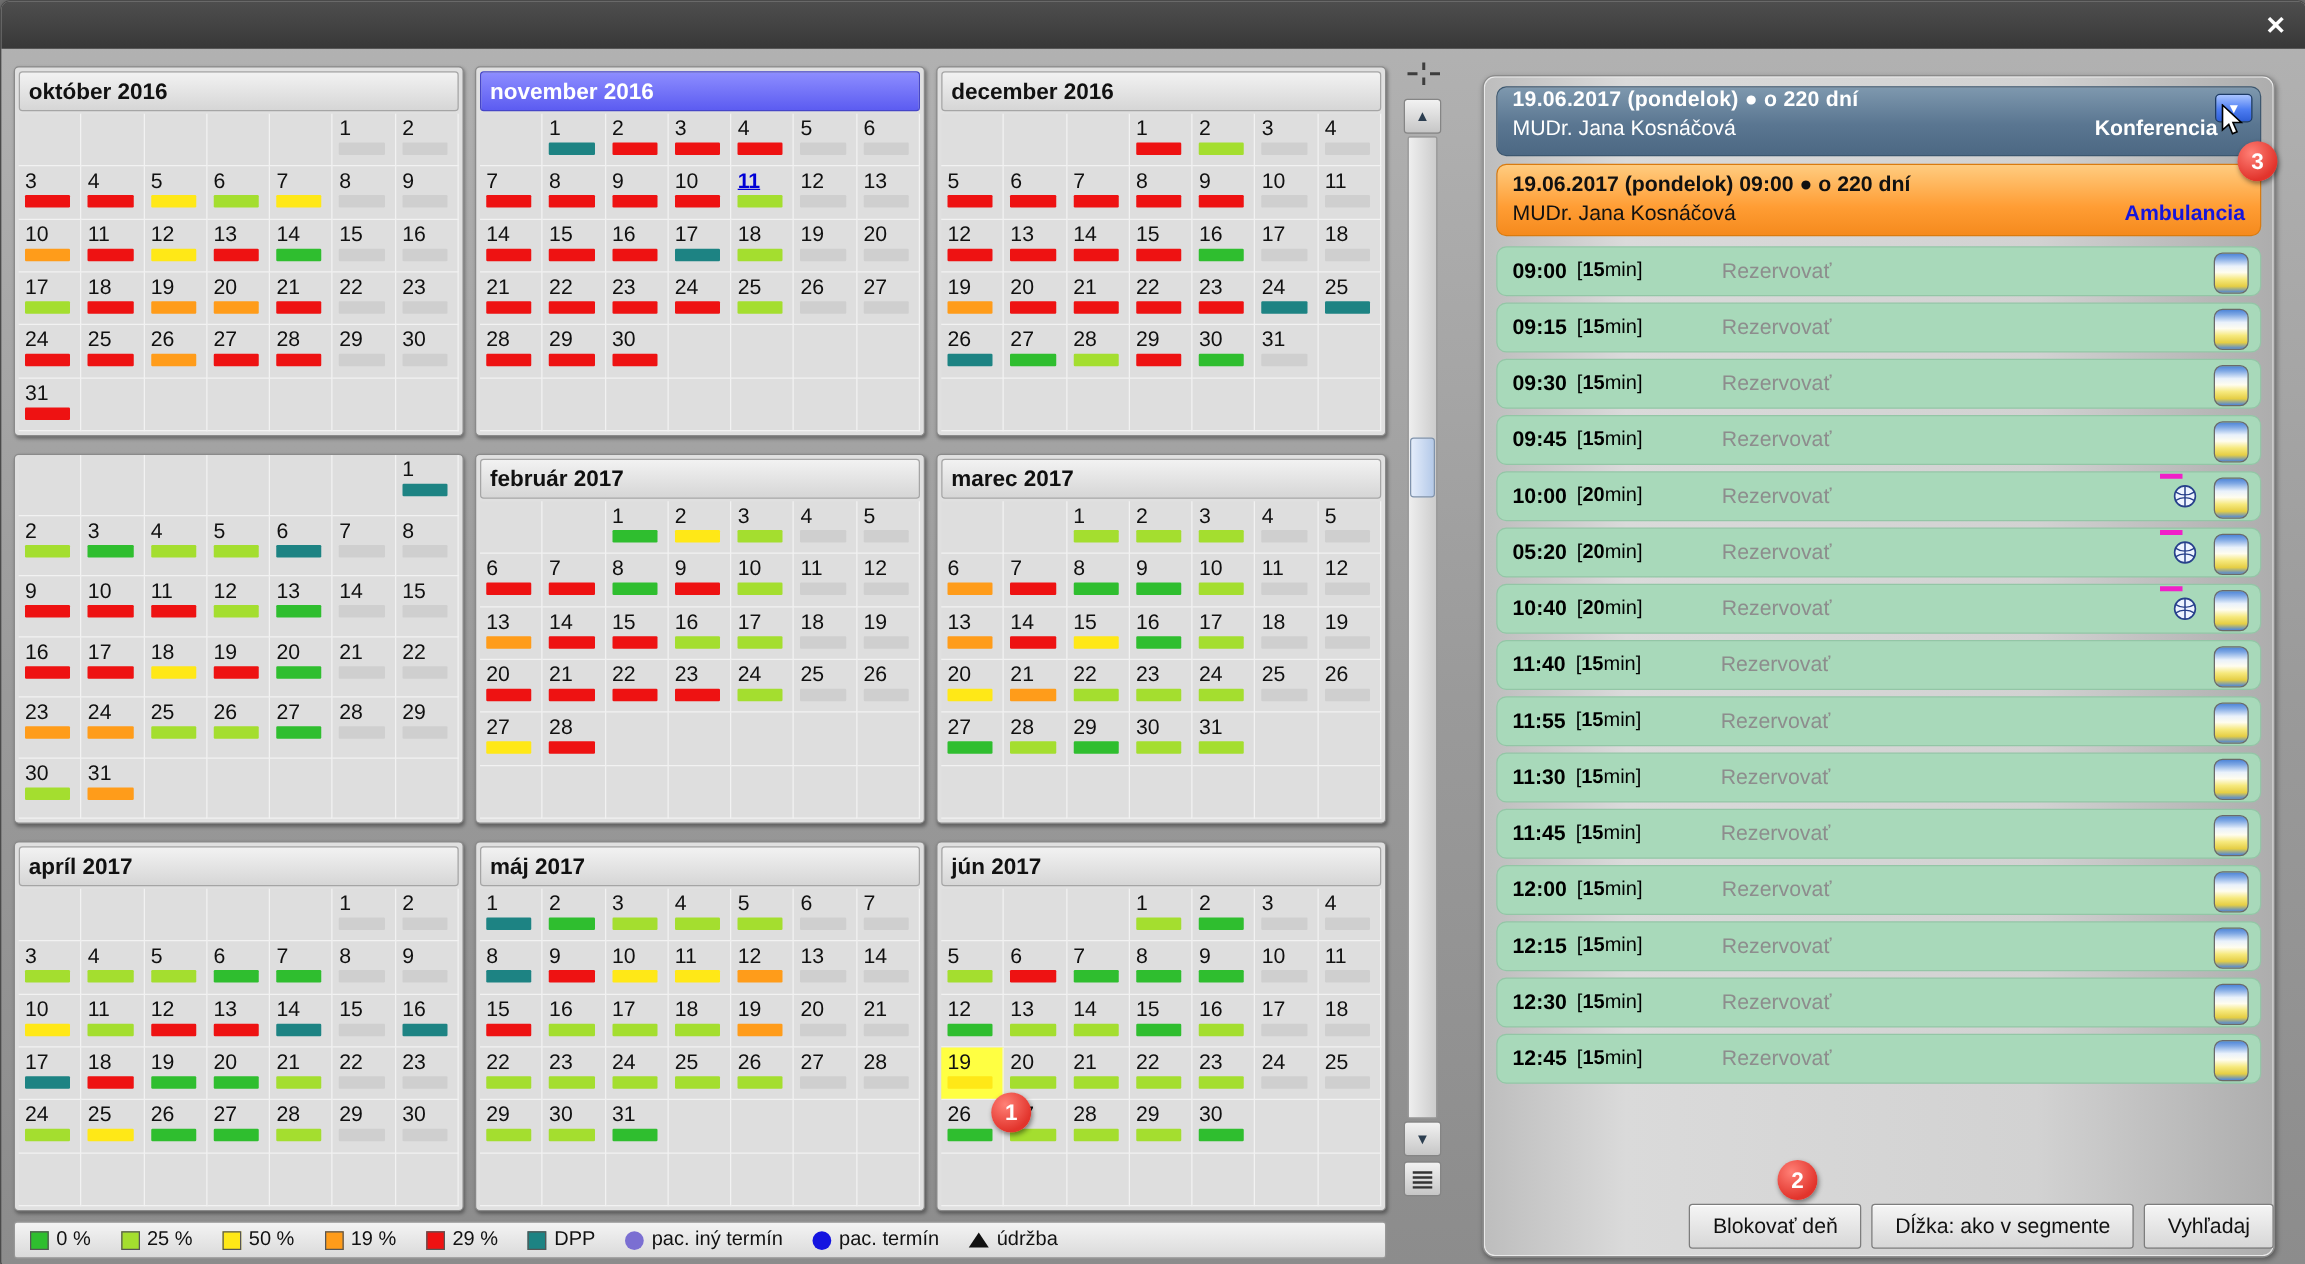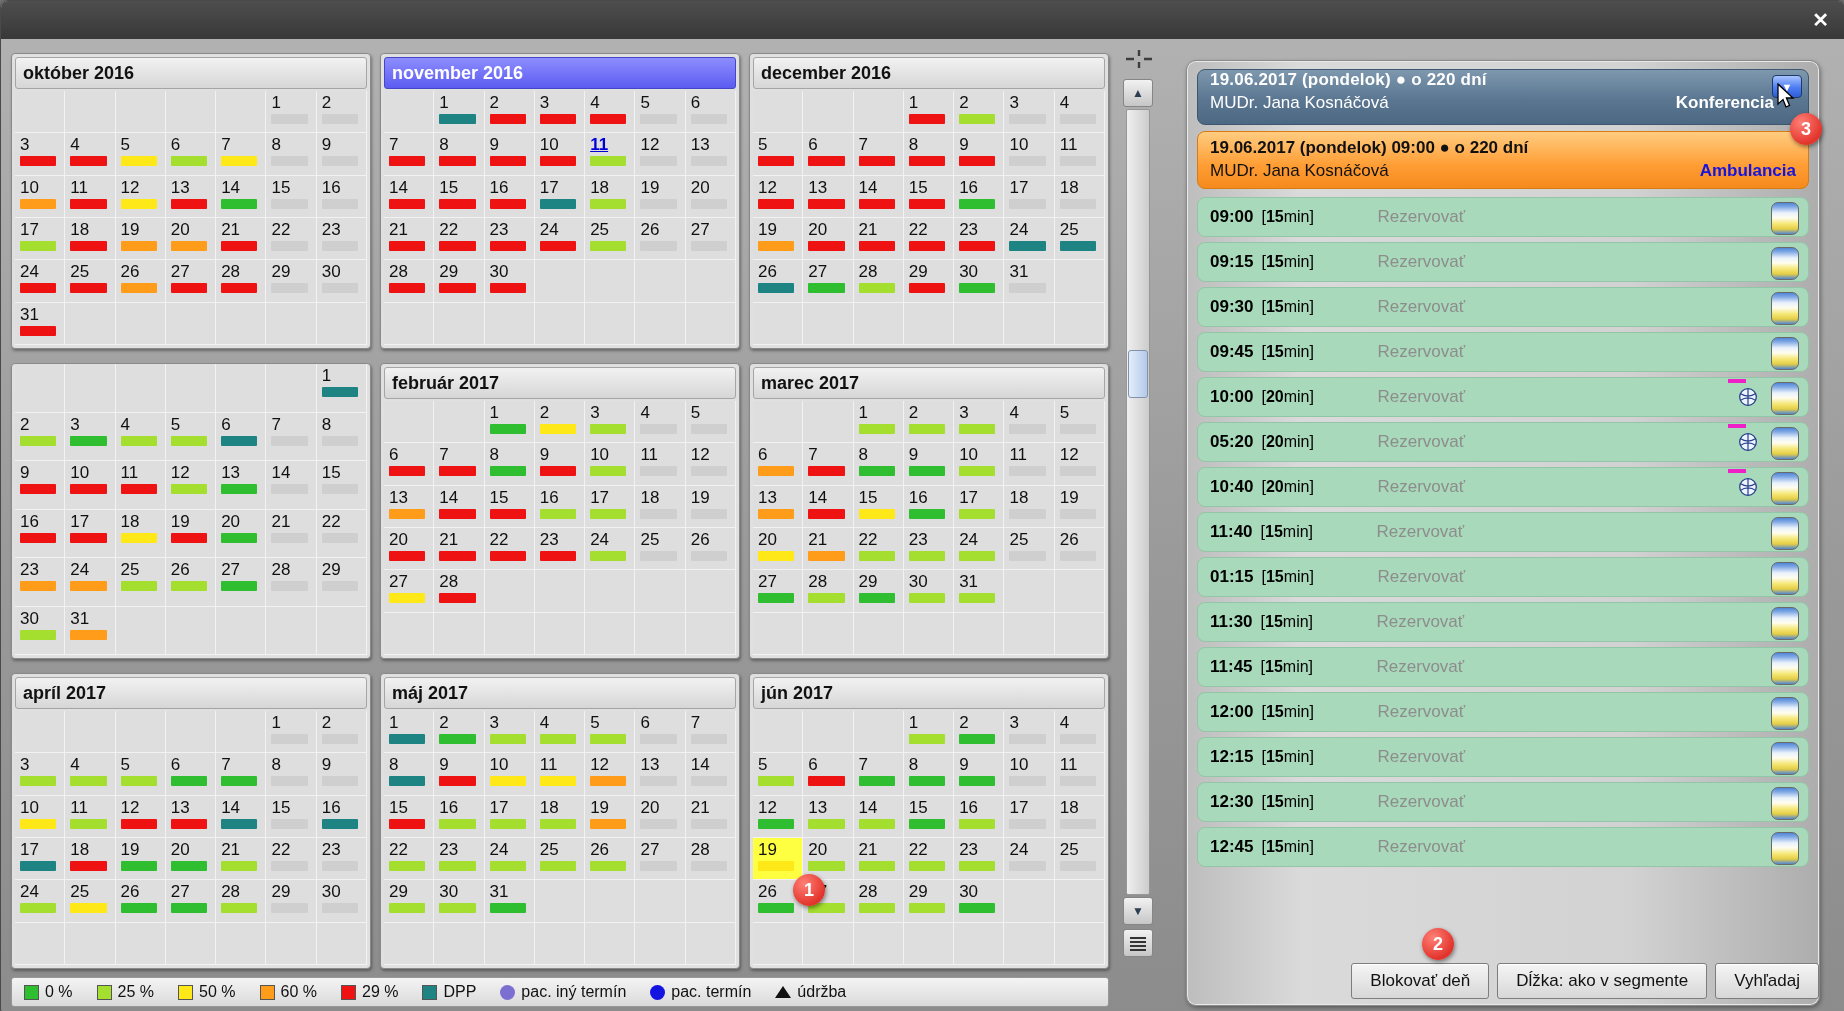--- a/index.html
+++ b/index.html
@@ -1340,21 +1340,21 @@
       <div class="legend-item">
         <span class="swatch square" style="background: rgb(164, 222, 47);"></span>
         <span>25 %</span>
       </div>
       <div class="legend-item">
         <span class="swatch square" style="background: rgb(255, 232, 23);"></span>
         <span>50 %</span>
       </div>
       <div class="legend-item">
         <span class="swatch square" style="background: rgb(255, 156, 26);"></span>
-        <span>60 %</span>
+        <span>19 %</span>
       </div>
       <div class="legend-item">
         <span class="swatch square" style="background: rgb(238, 18, 18);"></span>
         <span>29 %</span>
       </div>
       <div class="legend-item">
         <span class="swatch square" style="background: rgb(29, 131, 131);"></span>
         <span>DPP</span>
       </div>
       <div class="legend-item">
@@ -1485,21 +1485,21 @@
           </span>
           <span class="cyl"></span>
         </div>
         <div class="slot-row">
           <span class="slot-time">11:40</span>
           <span class="slot-dur">[<b>15</b>min]</span>
           <span class="slot-action">Rezervovať</span>
           <span class="cyl"></span>
         </div>
         <div class="slot-row">
-          <span class="slot-time">01:15</span>
+          <span class="slot-time">11:55</span>
           <span class="slot-dur">[<b>15</b>min]</span>
           <span class="slot-action">Rezervovať</span>
           <span class="cyl"></span>
         </div>
         <div class="slot-row">
           <span class="slot-time">11:30</span>
           <span class="slot-dur">[<b>15</b>min]</span>
           <span class="slot-action">Rezervovať</span>
           <span class="cyl"></span>
         </div>

